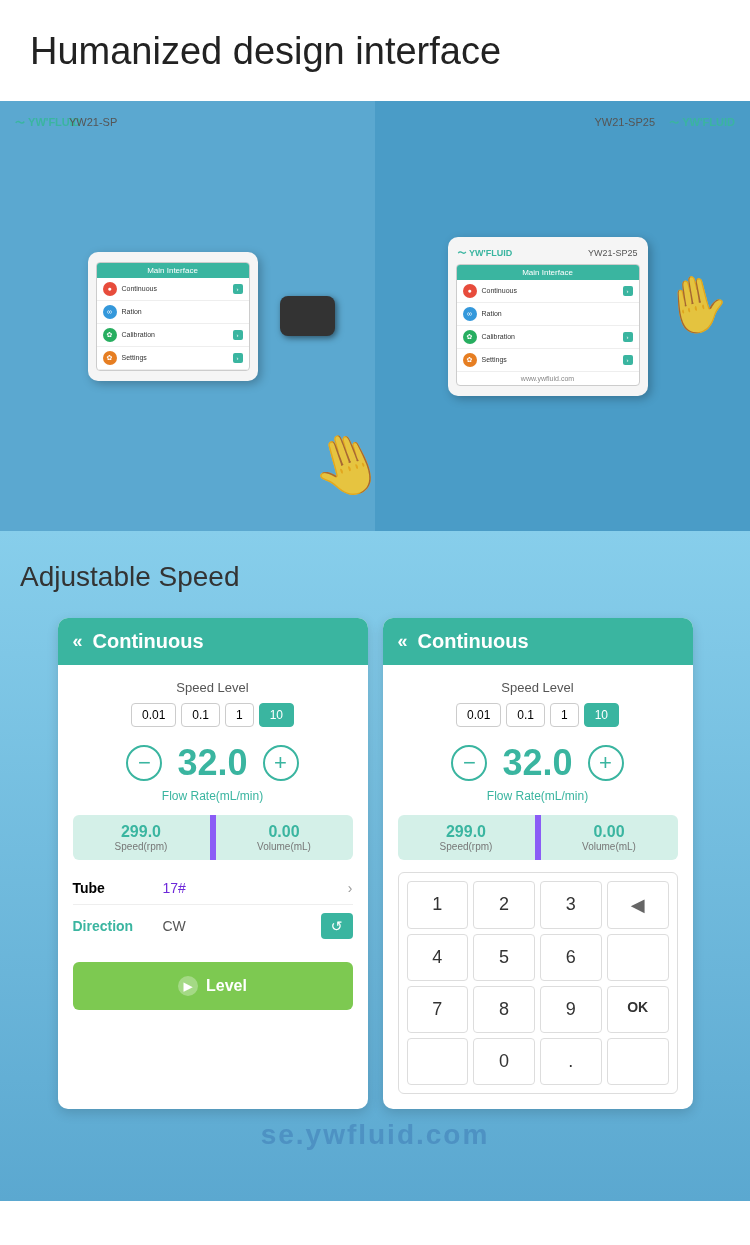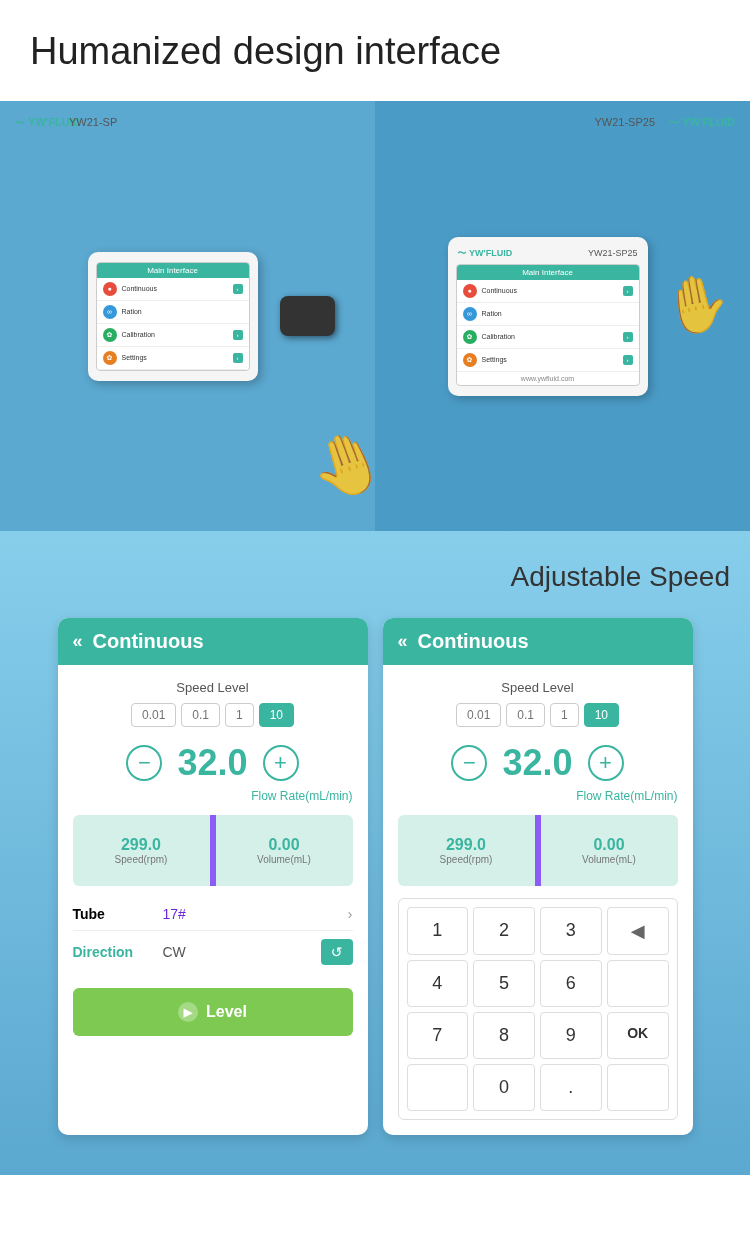--- a/index.html
+++ b/index.html
@@ -114,21 +114,21 @@
     }
     .brand-logo-left { left: 15px; }
 
     
     .blue-section {
       background: linear-gradient(180deg, #87ceeb 0%, #5ba8d0 100%);
       padding: 30px 20px 40px 20px;
     }
 
     .section-title {
-      text-align: right;
+      text-align: left;
       font-size: 28px;
       color: #333;
       margin-bottom: 25px;
       font-weight: 400;
     }
 
     
     .panels-row {
       display: flex;
       gap: 15px;
@@ -177,21 +177,21 @@
       display: flex;
       justify-content: center;
       gap: 5px;
       margin-bottom: 15px;
     }
     .speed-btn {
       border: 1px solid #ccc;
       border-radius: 4px;
       padding: 4px 10px;
       font-size: 12px;
-      color: #737373;
+      color: #000000;
       background: #fff;
     }
     .speed-btn.active {
       background: #3ab5a0;
       color: #fff;
       border-color: #3ab5a0;
     }
 
     .flow-rate-row {
       display: flex;
@@ -212,36 +212,36 @@
       color: #3ab5a0;
       font-weight: 300;
       cursor: pointer;
     }
     .flow-value {
       font-size: 36px;
       color: #3ab5a0;
       font-weight: 600;
     }
     .flow-rate-label {
-      text-align: right;
+      text-align: center;
       font-size: 12px;
       color: #3ab5a0;
       margin-bottom: 12px;
     }
 
     .stats-row {
       display: flex;
       background: #d4f0e8;
       border-radius: 6px;
       overflow: hidden;
       margin-bottom: 12px;
     }
     .stat-item {
       flex: 1;
-      padding: 21px 10px;
+      padding: 8px 10px;
       text-align: center;
     }
     .stat-item + .stat-item {
       border-left: 6px solid #8b5cf6;
     }
     .stat-value {
       font-size: 16px;
       color: #3ab5a0;
       font-weight: 600;
     }
@@ -561,13 +561,14 @@
             <div class="num-key">0</div>
             <div class="num-key dot-key">.</div>
             <div class="num-key"></div>
           </div>
         </div>
       </div>
     </div>
 
   </div>
 
+  <div class="watermark" style="position:relative; margin-top:20px;">se.ywfluid.com</div>
 </div>
 
 </body></html>

